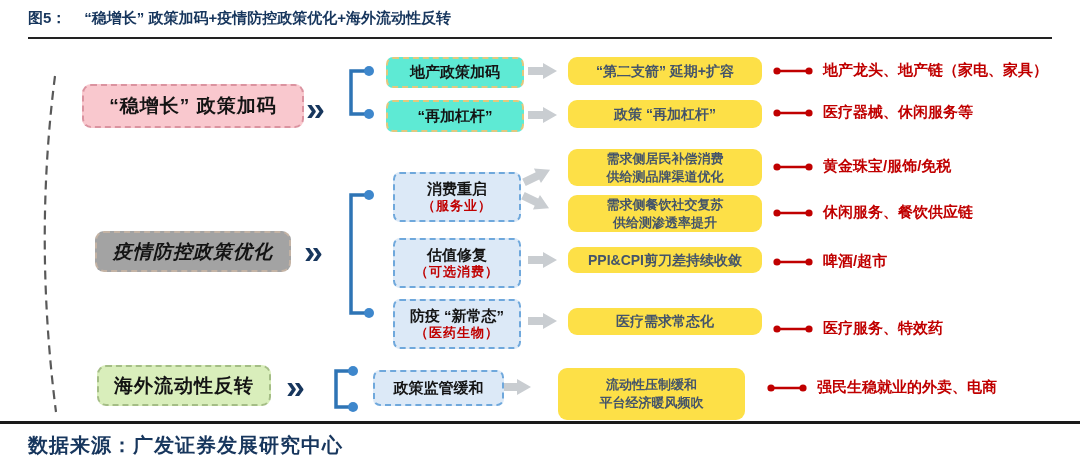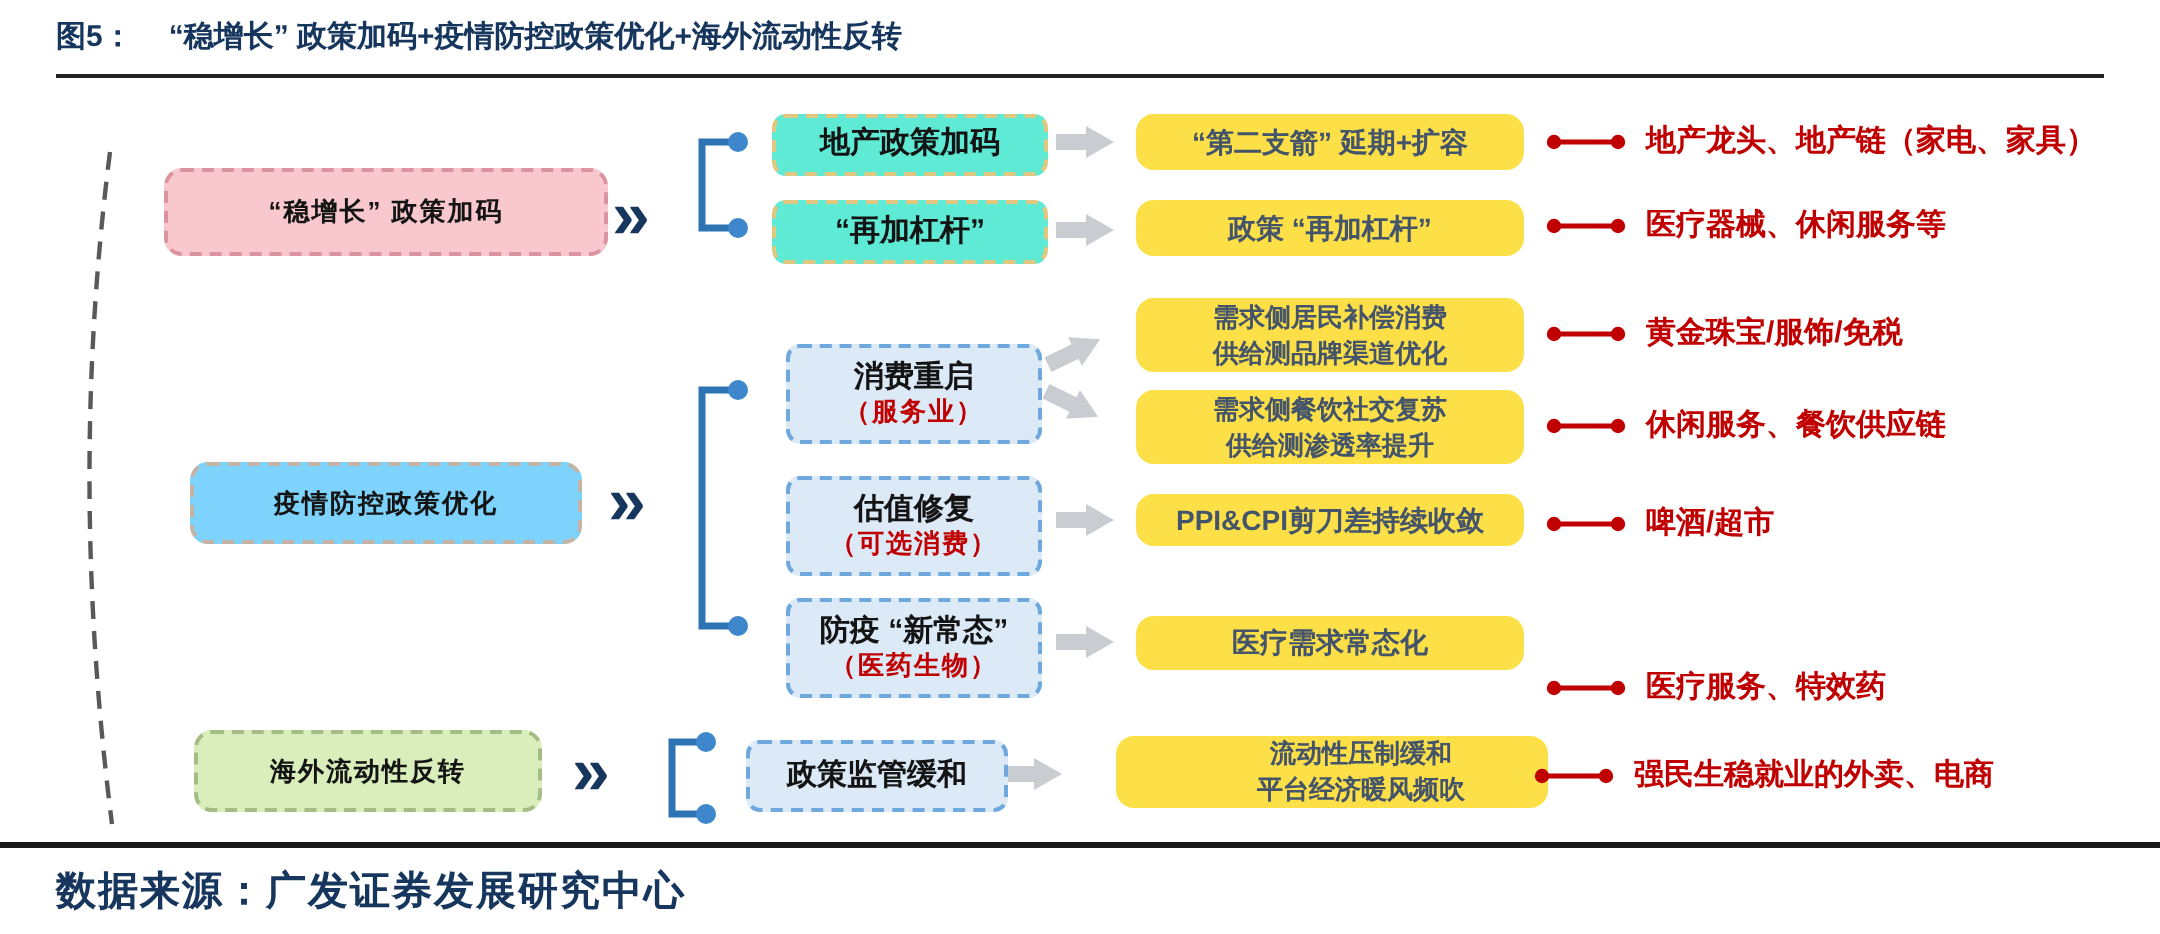--- a/index.html
+++ b/index.html
@@ -6,23 +6,23 @@
   .canvas{
     position:relative;width:1080px;height:467px;background:#ffffff;
     font-family:"Liberation Sans","DejaVu Sans",sans-serif;overflow:hidden;
   }
   .abs{position:absolute;}
   
   .hdr{left:28px;top:9px;display:flex;gap:18px;align-items:center;color:#17365D;font-weight:bold;font-size:15px;}
   .hdr-rule{left:28px;top:37px;width:1024px;height:2px;background:#222222;}
   
   .gbox{border-radius:9px;border:2px dashed;display:flex;align-items:center;justify-content:center;
-        font-weight:bold;font-size:13px;color:#141414;letter-spacing:1px;}
+        font-weight:bold;font-size:19px;color:#141414;letter-spacing:1px;}
   .gbox.pink {background:#F9C8CE;border-color:#DB93A0;}
-  .gbox.peach{background:#7dd3fc;border-color:#C4B3A4;}
+  .gbox.peach{background:#a3a3a3;border-color:#C4B3A4;font-style:italic;}
   .gbox.green{background:#D9EEBB;border-color:#A4BD85;}
   
   .chev{font-size:34px;font-weight:bold;color:#17365D;line-height:1;letter-spacing:-2px;}
   
   .dbox{border-radius:7px;border:2px dashed;display:flex;flex-direction:column;align-items:center;justify-content:center;
         font-weight:bold;font-size:15px;color:#141414;line-height:1.25;}
   .dbox.yellow{background:#5eead4;border-color:#E2C87E;}
   .dbox.blue  {background:#DCE9F7;border-color:#6FA8DC;}
   .dbox .sub{font-size:13px;color:#C00000;letter-spacing:1px;}
   
@@ -168,39 +168,39 @@
     <span>休闲服务、餐饮供应链</span>
   </div>
   <div class="abs benef" style="left:772px;top:252px;">
     <svg width="42" height="10">
       <line x1="4" y1="5" x2="38" y2="5" stroke="#C00000" stroke-width="2.6"></line>
       <circle cx="5" cy="5" r="3.6" fill="#C00000"></circle>
         <circle cx="37" cy="5" r="3.6" fill="#C00000"></circle>
     </svg>
     <span>啤酒/超市</span>
   </div>
-  <div class="abs benef" style="left:772px;top:334px;">
+  <div class="abs benef" style="left:772px;top:319px;">
     <svg width="42" height="10">
       <line x1="4" y1="5" x2="38" y2="5" stroke="#C00000" stroke-width="2.6"></line>
       <circle cx="5" cy="5" r="3.6" fill="#C00000"></circle>
         <circle cx="37" cy="5" r="3.6" fill="#C00000"></circle>
     </svg>
     <span>医疗服务、特效药</span>
   </div>
 
   <div class="abs gbox green" style="left:97px;top:365px;width:170px;height:37px;">
     <span>海外流动性反转</span>
   </div>
   <div class="abs chev" style="left:286px;top:369px;">»</div>
 
   <div class="abs dbox blue" style="left:373px;top:370px;width:127px;height:32px;">
     <span>政策监管缓和</span>
   </div>
 
-  <div class="abs mech two" style="left:558px;top:368px;width:187px;height:36px;padding-left:29px;">
+  <div class="abs mech two" style="left:558px;top:368px;width:187px;height:52px;">
     <span>流动性压制缓和</span>
     <span>平台经济暖风频吹</span>
   </div>
 
   <div class="abs benef" style="left:766px;top:378px;">
     <svg width="42" height="10">
       <line x1="4" y1="5" x2="38" y2="5" stroke="#C00000" stroke-width="2.6"></line>
       <circle cx="5" cy="5" r="3.6" fill="#C00000"></circle>
         <circle cx="37" cy="5" r="3.6" fill="#C00000"></circle>
     </svg>

